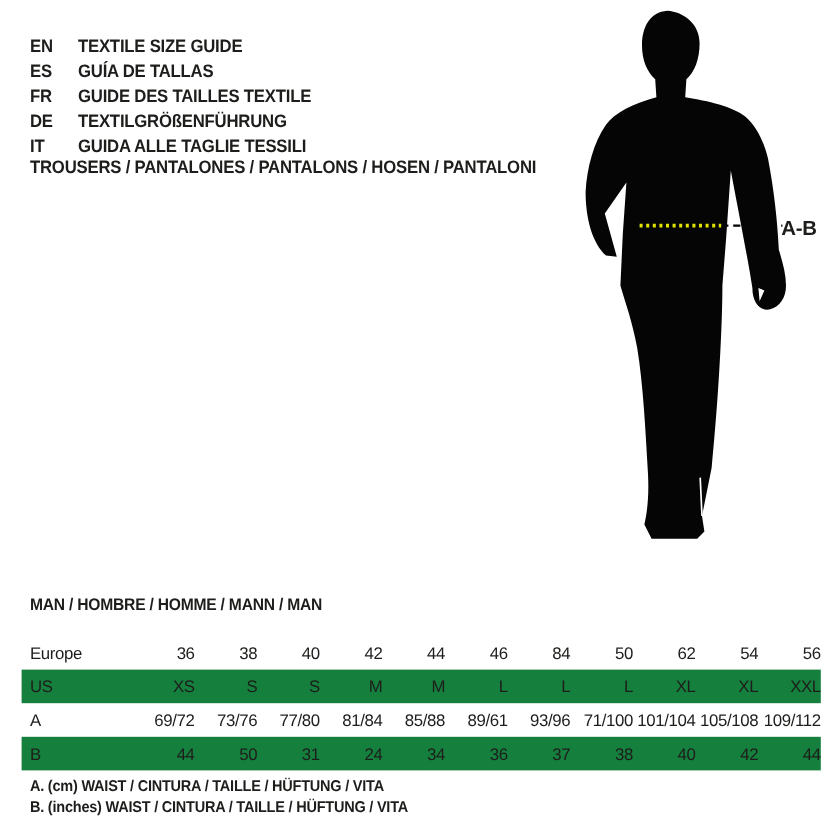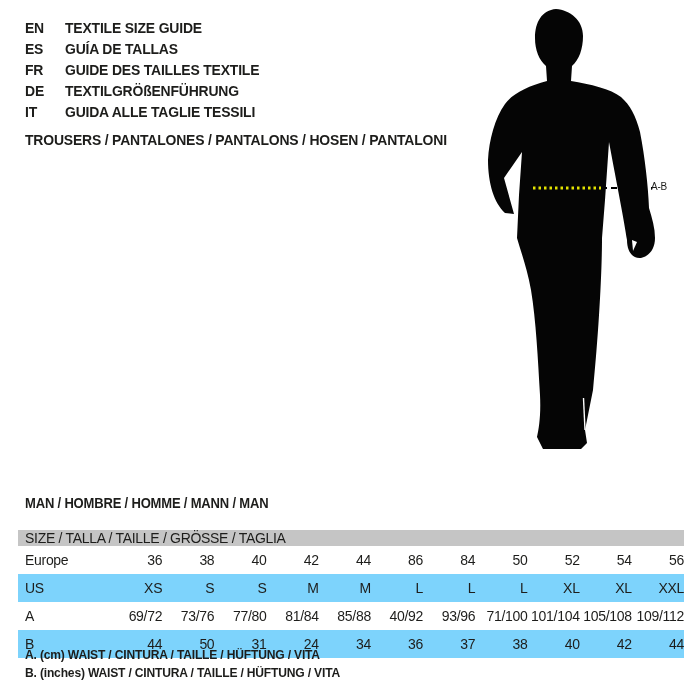--- a/index.html
+++ b/index.html
@@ -7,40 +7,40 @@
     width:700px; height:700px; position:relative; overflow:hidden;
     background:#ffffff; color:#1d1d1b;
     font-family:"Liberation Sans", sans-serif;
   }
   .abs { position:absolute; }
   
   .hd {
     font-weight:bold; font-size:15px; letter-spacing:-0.2px;
     white-space:nowrap; transform:scaleX(0.93); transform-origin:0 50%;
   }
-  #language-list { left:25px; top:17px; }
+  #language-list { left:25px; top:28px; }
   .lang-row { display:flex; height:21px; align-items:center; }
   .lang-code { width:43px; }
   #garment-heading { left:25px; top:129px; height:21px; line-height:21px; }
   #figure-svg { left:450px; top:0; }
   #measure-label {
-    left:651px; top:181px; font-weight:normal; font-size:10px;
+    left:651px; top:181px; font-weight:bold; font-size:17px;
     letter-spacing:-0.2px; white-space:nowrap;
   }
   #section-heading { left:25px; top:494px; font-size:14px; height:18px; line-height:18px; }
   #size-table { left:18px; top:530px; width:666px; font-size:14px; letter-spacing:-0.3px; }
   #size-table-header {
     background:#c5c5c5; height:16px; line-height:16px;
     font-size:14px; padding-left:7px; white-space:nowrap;
   }
   .trow {
     display:grid; grid-template-columns:92px repeat(11, 1fr);
     height:28px; align-items:center;
   }
-  .trow.alt { background:#7dd3fc; }
+  .trow.alt { background:#15803d; }
   .tlabel { padding-left:7px; }
   .tcell { text-align:right; }
   #footnotes { left:25px; top:646px; }
   .footnote {
     font-weight:bold; font-size:13px; height:18px; line-height:18px;
     white-space:nowrap; transform:scaleX(0.93); transform-origin:0 50%;
     letter-spacing:-0.2px;
   }
 </style>
 </head>
@@ -115,33 +115,32 @@
   <polygon points="632,240 637,242 633,251" fill="#ffffff"></polygon>
 
   <line x1="533" y1="188" x2="601" y2="188" stroke="#e3e300" stroke-width="3" stroke-dasharray="2.5 3"></line>
 </svg>
 
 <div class="abs" id="measure-label">A-B</div>
 
 <div class="abs hd" id="section-heading">MAN / HOMBRE / HOMME / MANN / MAN</div>
 
 <div class="abs" id="size-table">
-  <div id="size-table-header">SIZE / TALLA / TAILLE / GRÖSSE / TAGLIA</div>
   <div id="size-table-rows">
       <div class="trow">
         <span class="tlabel">Europe</span>
         <span class="tcell">36</span>
         <span class="tcell">38</span>
         <span class="tcell">40</span>
         <span class="tcell">42</span>
         <span class="tcell">44</span>
-        <span class="tcell">86</span>
+        <span class="tcell">46</span>
         <span class="tcell">84</span>
         <span class="tcell">50</span>
-        <span class="tcell">52</span>
+        <span class="tcell">62</span>
         <span class="tcell">54</span>
         <span class="tcell">56</span>
       </div>
       <div class="trow alt">
         <span class="tlabel">US</span>
         <span class="tcell">XS</span>
         <span class="tcell">S</span>
         <span class="tcell">S</span>
         <span class="tcell">M</span>
         <span class="tcell">M</span>
@@ -152,21 +151,21 @@
         <span class="tcell">XL</span>
         <span class="tcell">XXL</span>
       </div>
       <div class="trow">
         <span class="tlabel">A</span>
         <span class="tcell">69/72</span>
         <span class="tcell">73/76</span>
         <span class="tcell">77/80</span>
         <span class="tcell">81/84</span>
         <span class="tcell">85/88</span>
-        <span class="tcell">40/92</span>
+        <span class="tcell">89/61</span>
         <span class="tcell">93/96</span>
         <span class="tcell">71/100</span>
         <span class="tcell">101/104</span>
         <span class="tcell">105/108</span>
         <span class="tcell">109/112</span>
       </div>
       <div class="trow alt">
         <span class="tlabel">B</span>
         <span class="tcell">44</span>
         <span class="tcell">50</span>

